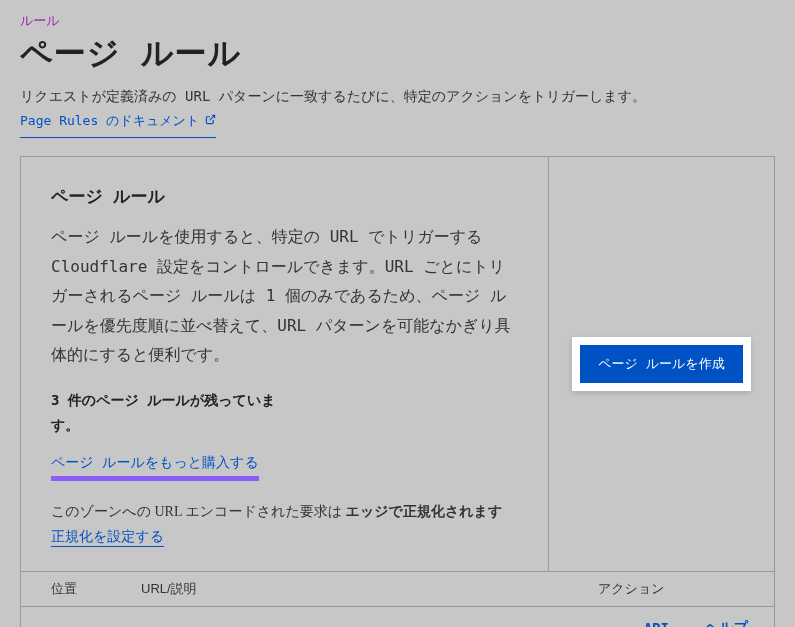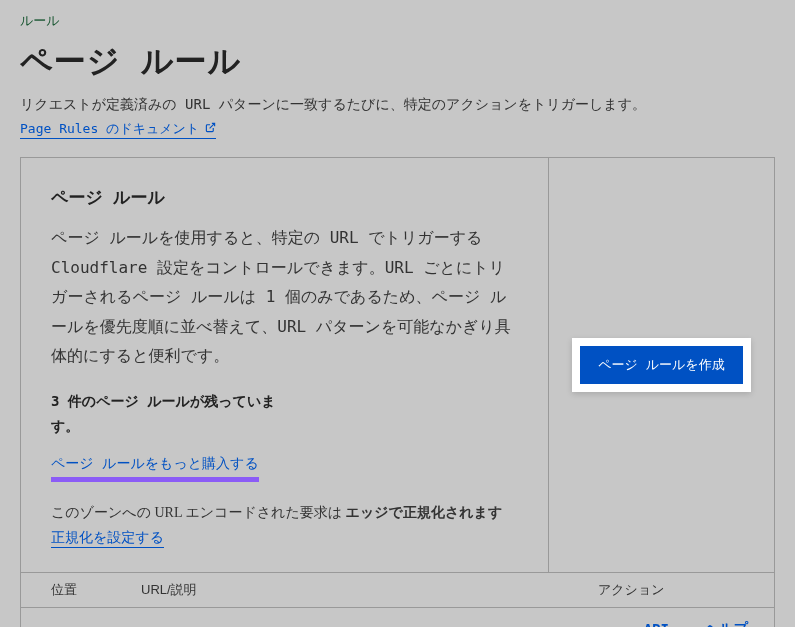--- a/index.html
+++ b/index.html
@@ -10,22 +10,22 @@
     body {
       font-family: -apple-system, BlinkMacSystemFont, "Segoe UI", Roboto, sans-serif;
       background: #c7c7c7;
       width: 795px;
       height: 627px;
       padding: 12px 20px 20px 20px;
       color: #333;
     }
     .breadcrumb {
       font-size: 13px;
-      color: #14532d;
-      margin-bottom: 10px;
+      color: #a21caf;
+      margin-bottom: 2px;
       font-family: "Consolas", "Menlo", monospace;
     }
     .page-title {
       font-size: 32px;
       font-weight: 600;
       color: #222;
       margin-bottom: 12px;
       font-family: "Consolas", "Menlo", monospace;
       letter-spacing: 1px;
     }
@@ -35,21 +35,21 @@
       margin-bottom: 4px;
       font-family: "Consolas", "Menlo", monospace;
     }
     .doc-link {
       display: inline-flex;
       align-items: center;
       color: #0051c3;
       font-size: 13px;
       text-decoration: none;
       border-bottom: 1px solid #0051c3;
-      padding-bottom: 0;
+      padding-bottom: 7px;
       margin-bottom: 18px;
       font-family: "Consolas", "Menlo", monospace;
     }
     .doc-link .ext-icon {
       margin-left: 6px;
       font-size: 12px;
     }
     .panel {
       border: 1px solid #999;
       background: #c7c7c7;

